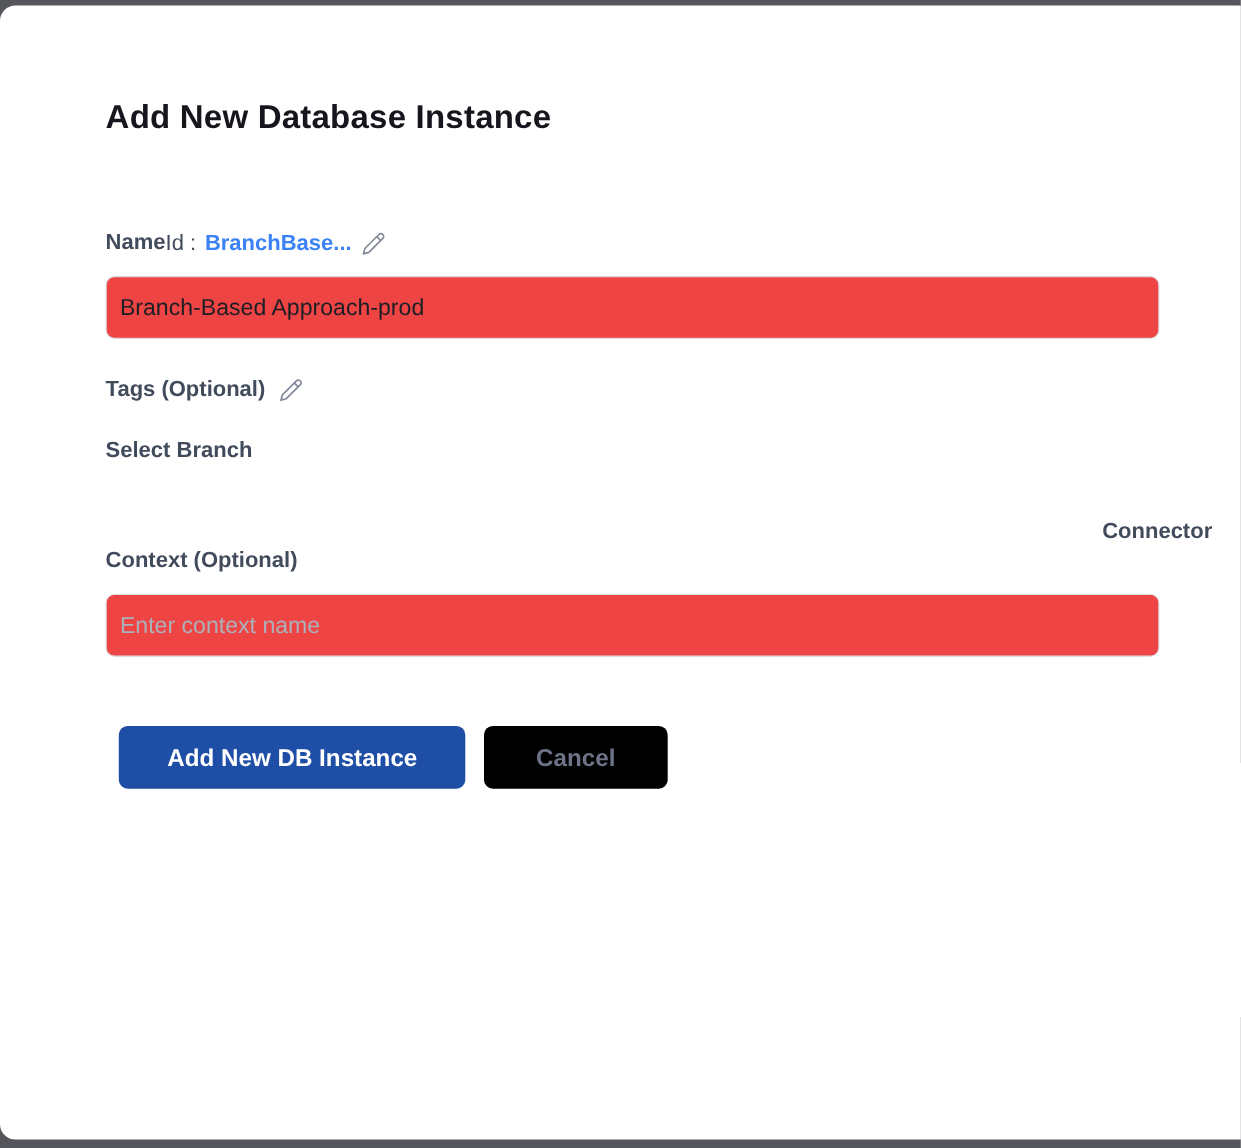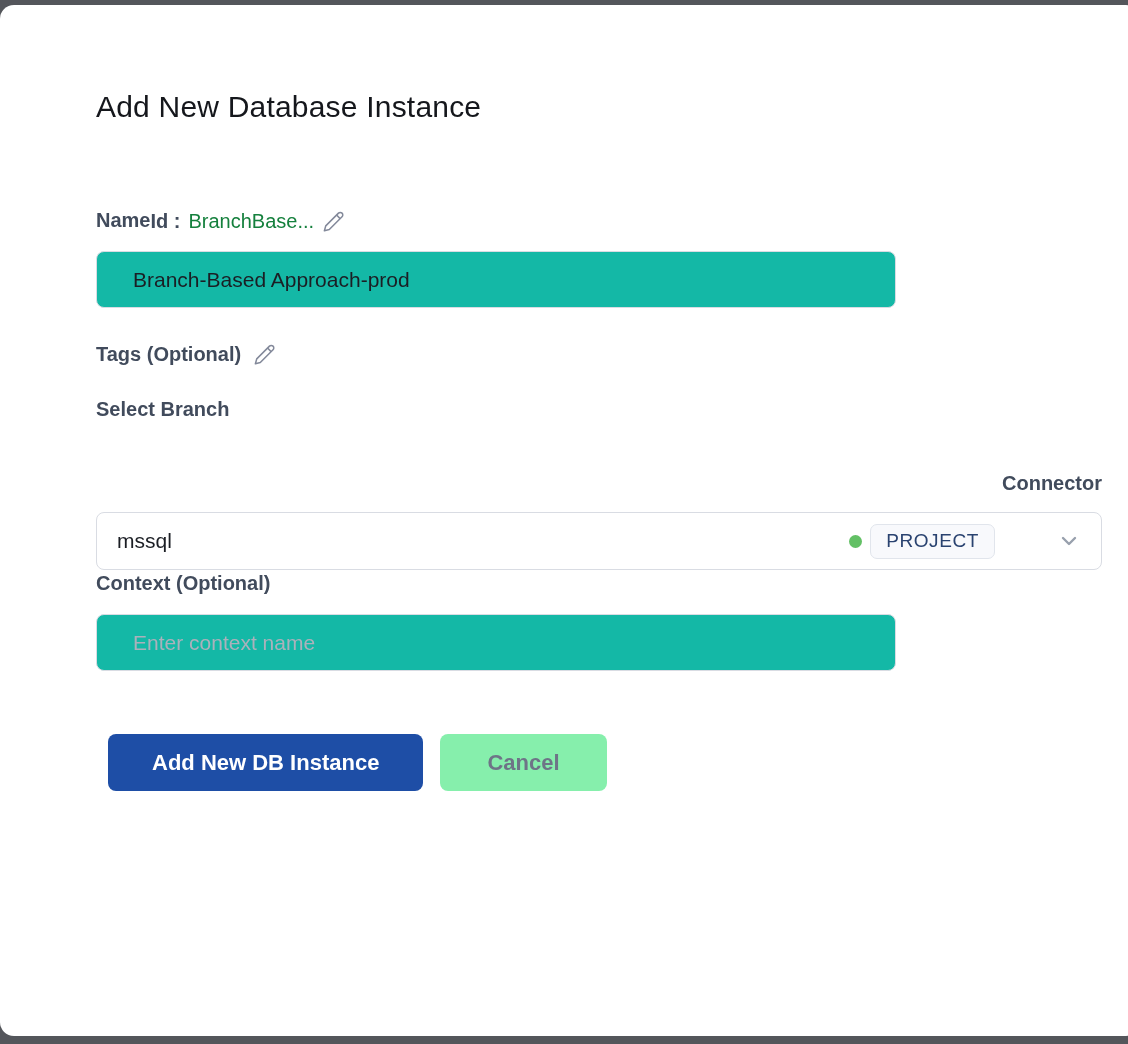--- a/index.html
+++ b/index.html
@@ -16,61 +16,61 @@
     background: #ffffff;
     border-radius: 14px;
   }
   .content {
     padding: 83px 0 0 96px;
     width: 1102px; 
   }
   .title {
     font-size: 30px;
     line-height: 38px;
-    font-weight: 400;
+    font-weight: 700;
     color: #15171c;
     letter-spacing: 0.2px;
   }
   .row-between {
     margin-top: 81px;
     display: flex;
     align-items: flex-end;
   }
   .field-label {
     font-size: 20px;
     line-height: 26px;
     font-weight: 600;
     color: #414b5c;
   }
   .id-group {
     display: flex;
     align-items: center;
     gap: 8px;
     font-size: 20px;
   }
-  .id-prefix { color: #414b5c; font-weight: 700; }
-  .id-link { color: #15803d; font-weight: 400; cursor: pointer; }
+  .id-prefix { color: #414b5c; font-weight: 400; }
+  .id-link { color: #3b82f6; font-weight: 700; cursor: pointer; }
   .pencil {
     width: 23px; height: 23px;
     color: #83899a;
     display: inline-block;
     flex: 0 0 auto;
   }
   .pencil svg { width: 100%; height: 100%; display: block; }
   .text-input {
     margin-top: 18px;
-    width: 800px;
+    width: 958px;
     height: 57px;
     border: 1px solid #d9dce3;
     border-radius: 8px;
-    background: #14b8a6;
+    background: #ef4444;
     font-family: "Liberation Sans", sans-serif;
     font-size: 21px;
     color: #1b1e24;
-    padding: 0 36px;
+    padding: 0 12px;
     outline: none;
     display: block;
   }
   .text-input::placeholder { color: #abb1bb; }
   .tags-row {
     margin-top: 32px;
     display: flex;
     align-items: center;
     gap: 12px;
     height: 28px;
@@ -143,21 +143,21 @@
     display: flex;
     align-items: center;
     justify-content: center;
   }
   .btn-primary {
     background: #1e4ea6;
     color: #ffffff;
     padding: 0 44px;
   }
   .btn-cancel {
-    background: #86efac;
+    background: #000000;
     color: #6e7487;
     padding: 0 47px;
   }
 </style>
 </head>
 <body>
 
 <div class="modal">
   <div class="content">
 
@@ -184,32 +184,20 @@
         <svg viewBox="0 0 24 24" fill="none" stroke="currentColor" stroke-width="1.6" stroke-linejoin="round">
             <path d="M17.2 3.3a2.6 2.6 0 0 1 3.7 3.7L7.6 20.3 2.5 21.7l1.4-5.1Z"></path>
             <path d="M15.2 5.3l3.7 3.7"></path>
           </svg>
       </span>
     </div>
 
     <div class="field-label label-gap">Select Branch</div>
 
     <div class="field-label label-gap2">Connector</div>
-    <div class="select-box">
-      <span class="select-value">mssql</span>
-      <span class="select-right">
-        <span class="status-dot"></span>
-        <span class="badge">PROJECT</span>
-        <span class="chevron">
-          <svg viewBox="0 0 24 24" fill="none" stroke="currentColor" stroke-width="2.4" stroke-linecap="round" stroke-linejoin="round">
-              <polyline points="6 9 12 15 18 9"></polyline>
-            </svg>
-        </span>
-      </span>
-    </div>
 
     <div class="field-label label-gap3">Context (Optional)</div>
     <input class="text-input" type="text" placeholder="Enter context name" style="">
 
     <div class="btn-row">
       <button class="btn btn-primary">Add New DB Instance</button>
       <button class="btn btn-cancel">Cancel</button>
     </div>
 
   </div>

